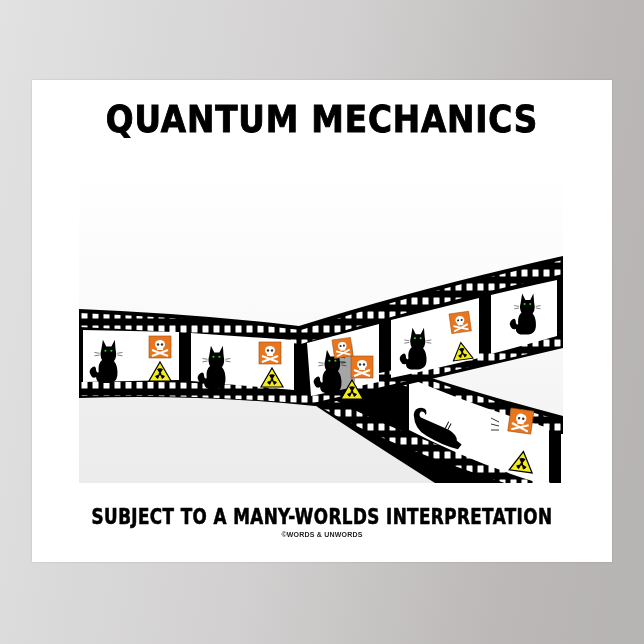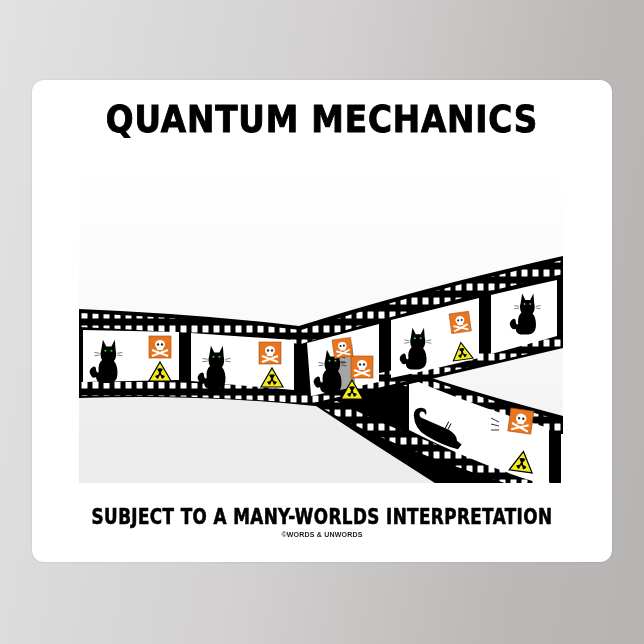--- a/index.html
+++ b/index.html
@@ -5,21 +5,20 @@
   html, body { margin:0; padding:0; }
   body {
     width:644px; height:644px; overflow:hidden; position:relative;
     background: linear-gradient(100deg, #e2e2e2 0%, #d2d0d0 45%, #bcb8b8 80%, #b6b3b3 100%);
     font-family: "DejaVu Sans", sans-serif;
   }
   .poster {
     position:absolute; left:32px; top:80px; width:580px; height:482px;
     background:#ffffff;
     box-shadow: 0 0 2px rgba(0,0,0,0.15);
-    border-radius: 12px;
   }
   .title {
     position:absolute; left:0; top:17px; width:580px; text-align:center;
     font-family: "DejaVu Sans", sans-serif; font-weight:bold;
     font-size:38px; letter-spacing:1px; color:#000;
     transform: scaleX(0.86); transform-origin:center;
     line-height:44px;
     -webkit-text-stroke: 1px #000;
   }
   .art {

